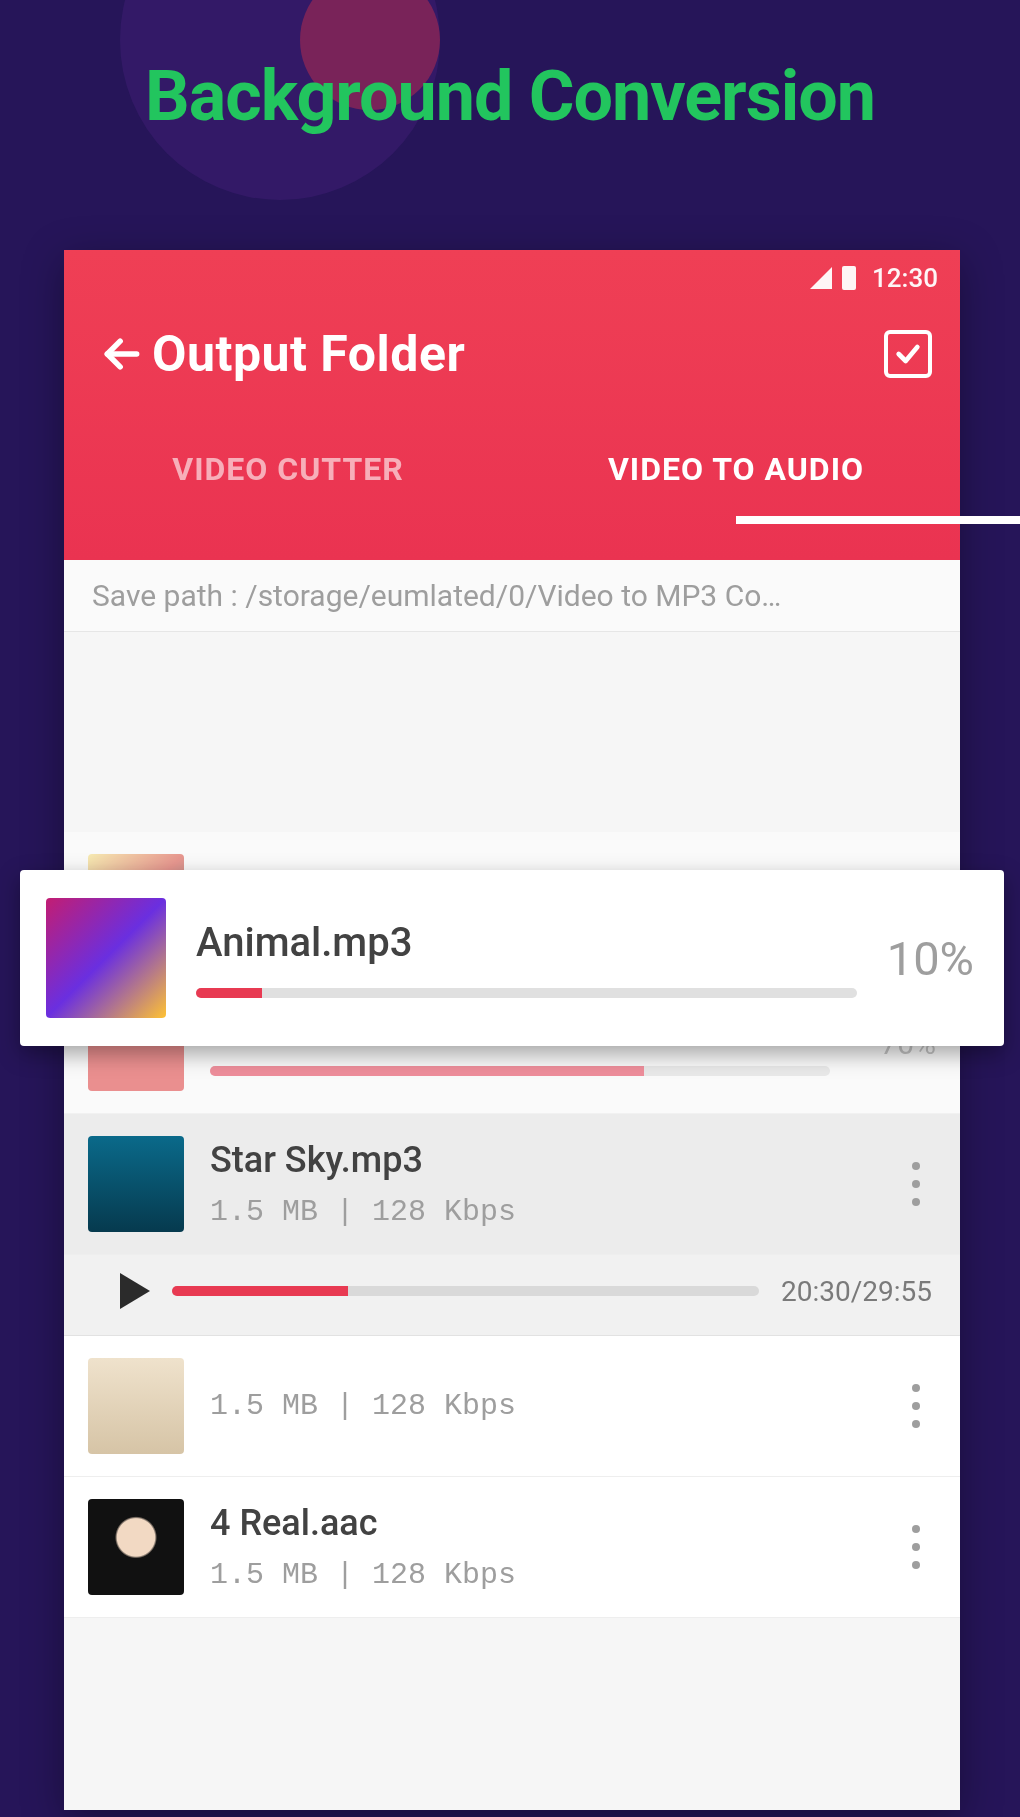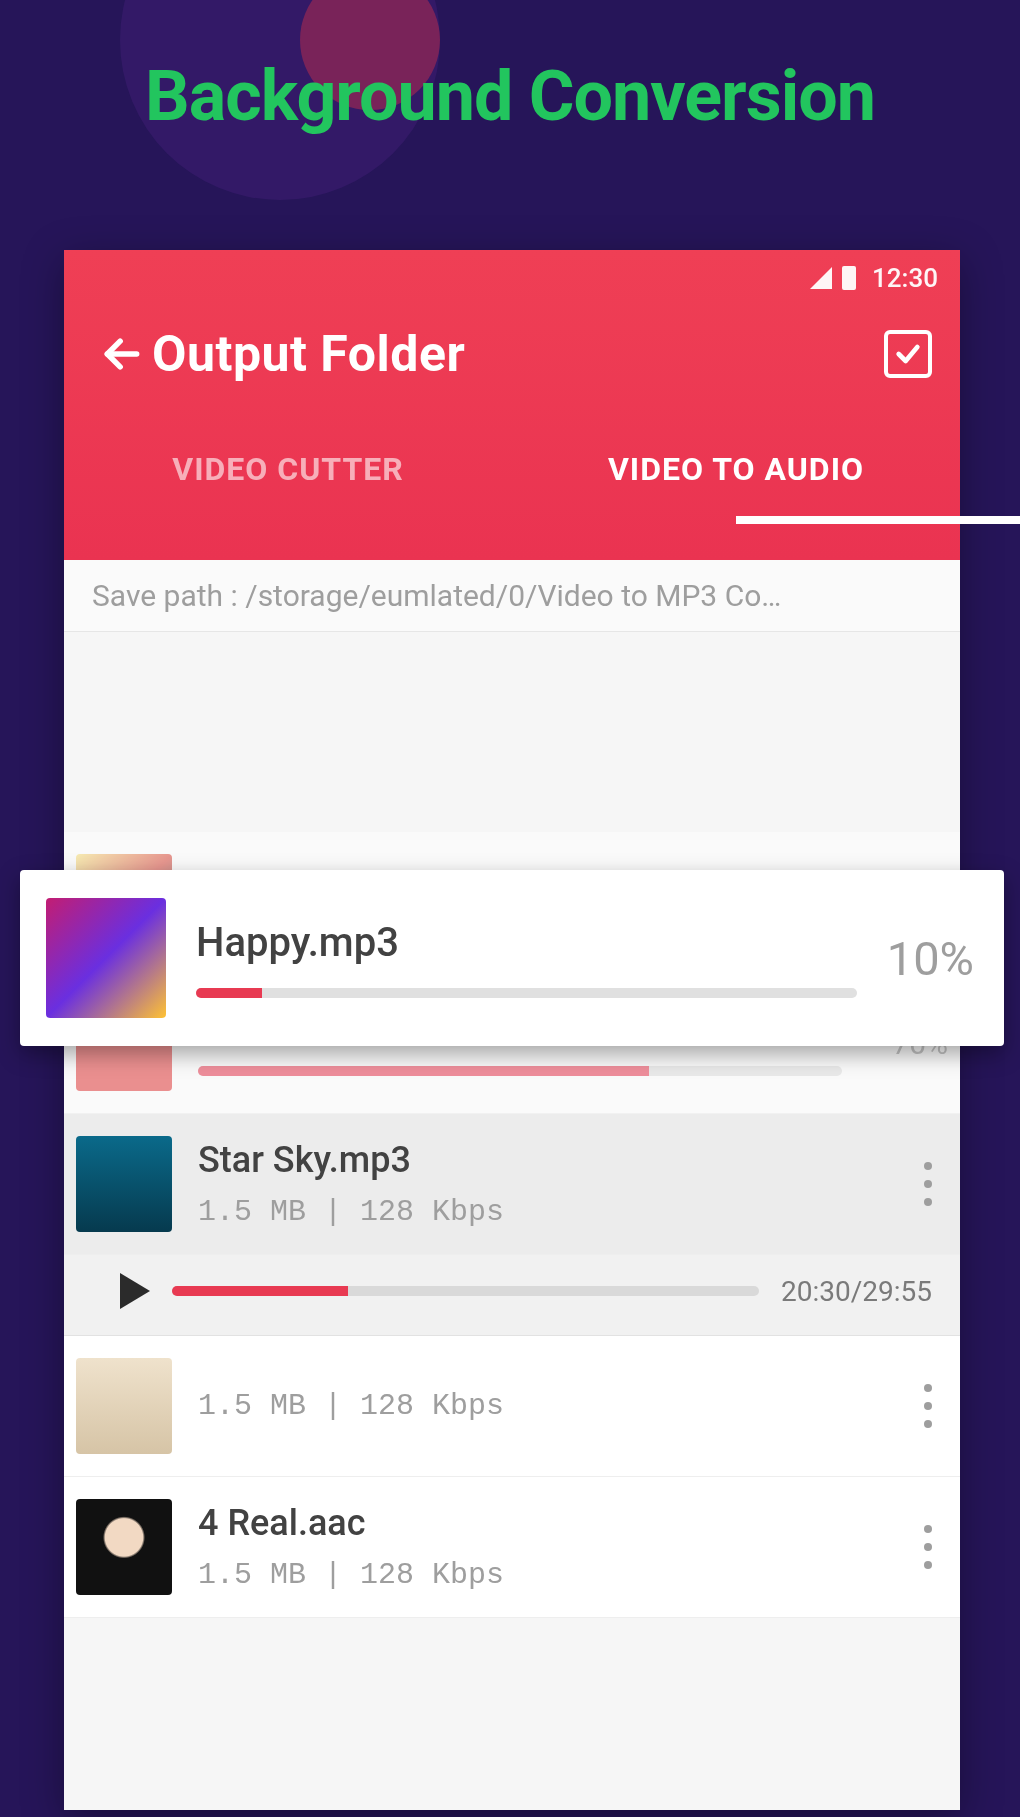--- a/index.html
+++ b/index.html
@@ -127,21 +127,21 @@
     overflow: hidden;
     text-overflow: ellipsis;
     border-bottom: 1px solid #e6e6e6;
     background: #fafafa;
   }
 
   .row {
     display: flex;
     align-items: center;
     gap: 26px;
-    padding: 22px 12px;
+    padding: 22px 24px;
     background: #ffffff;
     border-bottom: 1px solid #eeeeee;
   }
   .row.muted { opacity: .55; }
   .thumb {
     width: 96px; height: 96px; border-radius: 4px; flex: 0 0 96px;
     background: #ccc;
     background-size: cover;
   }
   .row-main { flex: 1; min-width: 0; }
@@ -324,21 +324,21 @@
           <span></span>
           <span></span>
         </div>
     </div>
 
   </div>
 
   <div class="active-row-wrap">
     <div class="thumb art1"></div>
     <div class="row-main">
-      <div class="row-title">Happy.mp3</div>
+      <div class="row-title">Animal.mp3</div>
       <div class="progress">
           <div style="width:10%"></div>
         </div>
     </div>
     <div class="pct">10%</div>
   </div>
 
 </div>
 
 </body></html>

